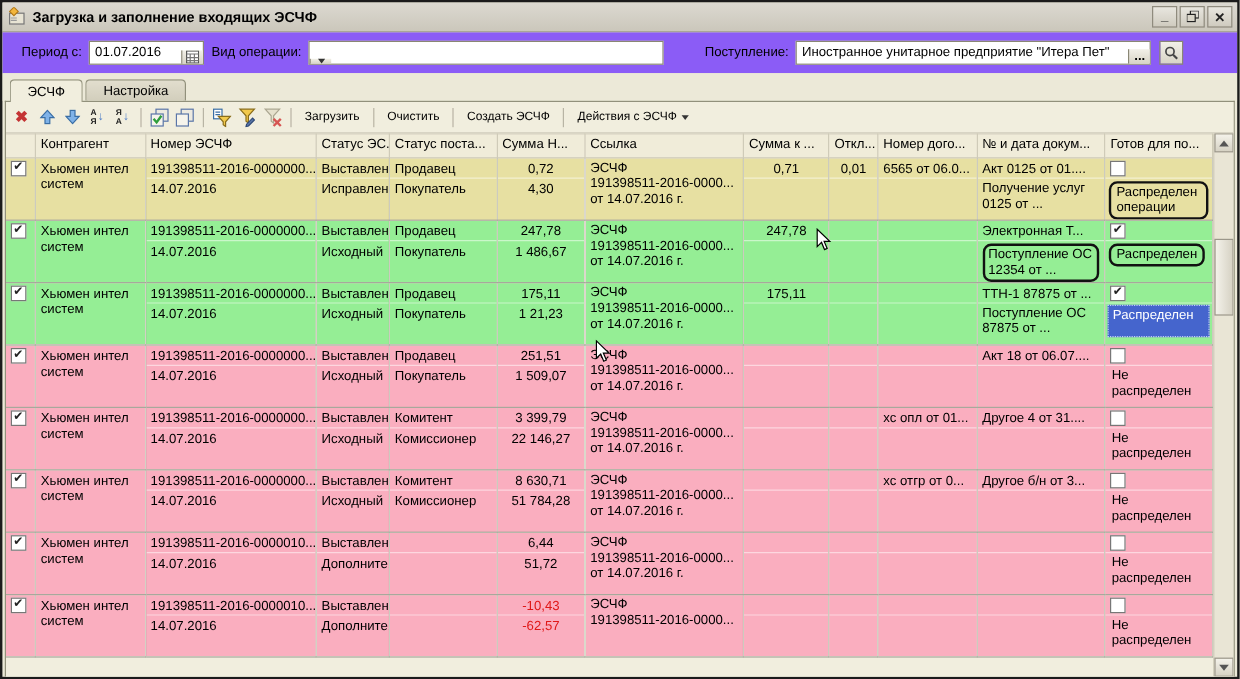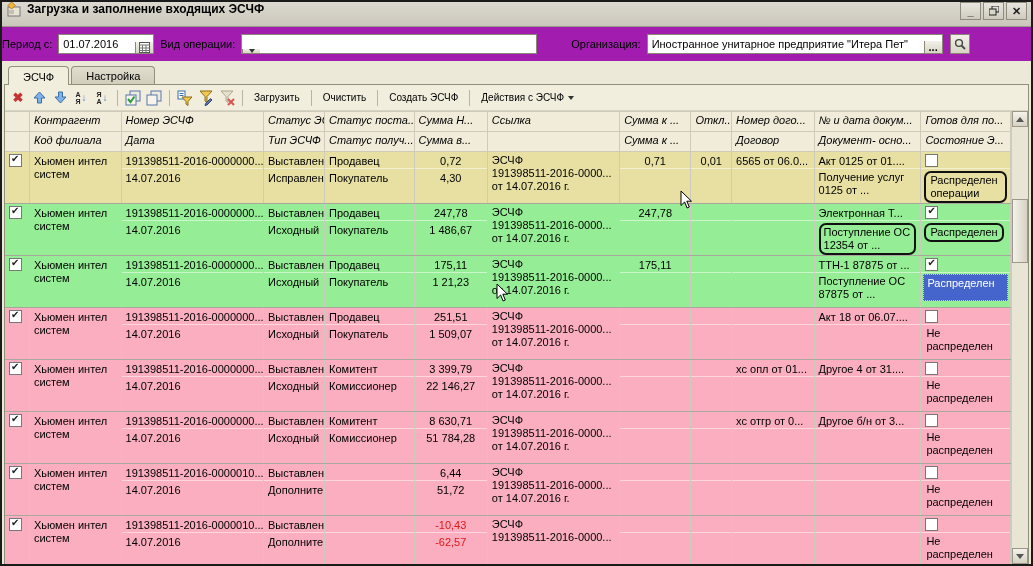--- a/index.html
+++ b/index.html
@@ -5,21 +5,21 @@
   * { box-sizing: border-box; margin: 0; padding: 0; }
   html,body { background:#555; }
   body { font-family: "Liberation Sans", sans-serif; }
   .window {
     position: relative; width: 1033px; height: 566px;
     border: 2px solid #1b1b1b; background: #ECE9D8;
     display: flex; flex-direction: column; overflow: hidden;
   }
   
   .titlebar {
-    height: 25px; flex: 0 0 25px; display: flex; align-items: flex-start;
+    height: 25px; flex: 0 0 25px; display: flex; align-items: center;
     background: linear-gradient(#DCD9D1,#CBC7BB);
     border-bottom: 1px solid #9b978a; padding: 0 4px; gap: 5px;
   }
   .title-text { font-weight: bold; font-size: 12px; color:#000; flex: 1; }
   .win-controls { display: flex; gap: 2px; }
   .win-btn {
     width: 21px; height: 18px; display: flex; align-items: center; justify-content: center;
     background: linear-gradient(#E8E6DF,#CFCBBF); border: 1px solid #8f8b7e;
     font-size: 11px; font-weight: bold; color: #222; cursor: default;
   }
@@ -33,21 +33,21 @@
   .mini-icon { width:16px; height:16px; display:inline-flex; align-items:center; justify-content:center; }
   .help-circle {
     width:15px; height:15px; border-radius:50%; background:radial-gradient(#FCD9A0,#EFAF5B);
     border:1px solid #C78A3B; display:flex; align-items:center; justify-content:center;
     font-size:10px; font-weight:bold; color:#333;
   }
   .arrow-down { width:0; height:0; border-left:3px solid transparent; border-right:3px solid transparent; border-top:4px solid #333; display:inline-block; }
   
   .filterbar {
     height: 34px; flex: 0 0 34px; display: flex; align-items: center;
-    padding: 0 0; gap: 6px; background:#a21caf;
+    padding: 0 16px; gap: 6px; background:#8b5cf6;
   }
   .flabel { font-size: 11px; color:#000; white-space:nowrap; }
   .field {
     display:flex; align-items:flex-end; background:#fff; border:1px solid #8a8775;
     height: 20px; font-size: 11px;
   }
   .field .val { padding: 3px 4px; white-space:nowrap; overflow:hidden; }
   .fbtn {
     width: 18px; display:flex; align-items:center; justify-content:center;
     background: linear-gradient(#F2F0E8,#D8D4C6); border-left:1px solid #8a8775; cursor:default;
@@ -74,21 +74,21 @@
   .sort-ic { display:inline-flex; align-items:center; gap:1px; }
   .sort-letters { display:flex; flex-direction:column; font-size:7px; line-height:7px; font-weight:bold; color:#222; }
   .sort-arrow { font-size:10px; color:#4D7DC8; font-weight:bold; }
   .tbtn { font-size:10px; color:#000; padding:2px 5px; display:flex; align-items:center; gap:4px; }
   
   .tablewrap { flex:1; display:flex; overflow:hidden; }
   table { border-collapse: collapse; table-layout: fixed; width: calc(100% - 17px); align-self:flex-start; }
   th, td { font-size: 11px; font-weight: normal; text-align:left; vertical-align: top; overflow:hidden; }
   thead th {
     background:#F0ECD9; border-right:1px solid #CFCBB8; border-bottom:1px solid #CFCBB8;
-    padding: 2px 4px; height: 20px; white-space:nowrap; color:#000;font-style:italic;
+    padding: 2px 4px; height: 20px; white-space:nowrap; color:#000;
   }
   thead tr:first-child th { border-top:1px solid #CFCBB8; }
   tbody td { border-right:1px solid rgba(160,160,150,.45); border-bottom:1px solid #A8A89C; padding:0; }
   tbody tr { height: 52px; }
   .bg-yellow td { background:#E7E0A2; }
   .bg-green td { background:#95EE95; }
   .bg-pink td { background:#FAAEBF; }
   .l1 { height:17px; line-height:16px; padding:1px 4px 0; white-space:nowrap; border-bottom:1px solid rgba(255,255,255,.5); }
   .l2 { line-height:16px; padding:1px 4px 0; white-space:nowrap; }
   .wrap2 { white-space:normal; height:auto; border-bottom:none; line-height:13px; padding-top:3px; }
@@ -153,21 +153,21 @@
             <path d="M0.5 3h10M3.5 3v7.5M7 3v7.5M0.5 6h10M0.5 8.5h10" stroke="#777"></path>
           </svg>
       </span>
     </div>
     <span class="flabel">Вид операции:</span>
     <div class="field f-oper">
       <span class="fbtn">
           <span class="arrow-down"></span>
         </span>
     </div>
-    <span class="flabel">Организация:</span>
+    <span class="flabel">Поступление:</span>
     <div class="field f-org">
       <span class="val" style="flex:1">Иностранное унитарное предприятие "Итера Пет"</span>
       <span class="fbtn" style="font-weight:bold">...</span>
     </div>
     <div class="sq-btn">
       <svg width="12" height="12" viewBox="0 0 12 12">
           <circle cx="5" cy="5" r="3.4" fill="none" stroke="#444" stroke-width="1.4"></circle>
           <path d="M7.6 7.6 L11 11" stroke="#444" stroke-width="1.8"></path>
         </svg>
     </div>
@@ -277,34 +277,20 @@
             <th>Статус ЭС...</th>
             <th>Статус поста...</th>
             <th>Сумма Н...</th>
             <th>Ссылка</th>
             <th>Сумма к ...</th>
             <th>Откл...</th>
             <th>Номер дого...</th>
             <th>№ и дата докум...</th>
             <th>Готов для по...</th>
           </tr>
-          <tr>
-            <th></th>
-            <th>Код филиала</th>
-            <th>Дата</th>
-            <th>Тип ЭСЧФ</th>
-            <th>Статус получ...</th>
-            <th>Сумма в...</th>
-            <th></th>
-            <th>Сумма к ...</th>
-            <th></th>
-            <th>Договор</th>
-            <th>Документ- осно...</th>
-            <th>Состояние Э...</th>
-          </tr>
         </thead>
         <tbody id="tbody">
   <tr class="trow bg-yellow">
     <td class="c-cb"><span class="cb checked"></span></td>
     <td>
                 <div class="l1 wrap2">Хьюмен интел систем</div>
               </td>
     <td>
       <div class="l1">191398511-2016-0000000...</div>
       <div class="l2">14.07.2016</div>

